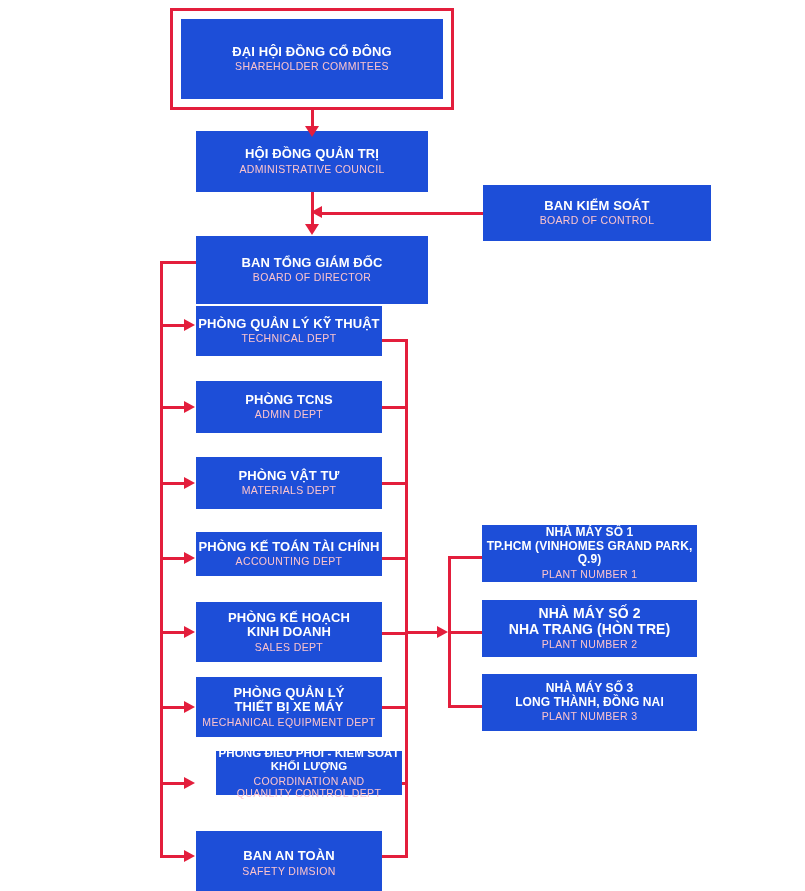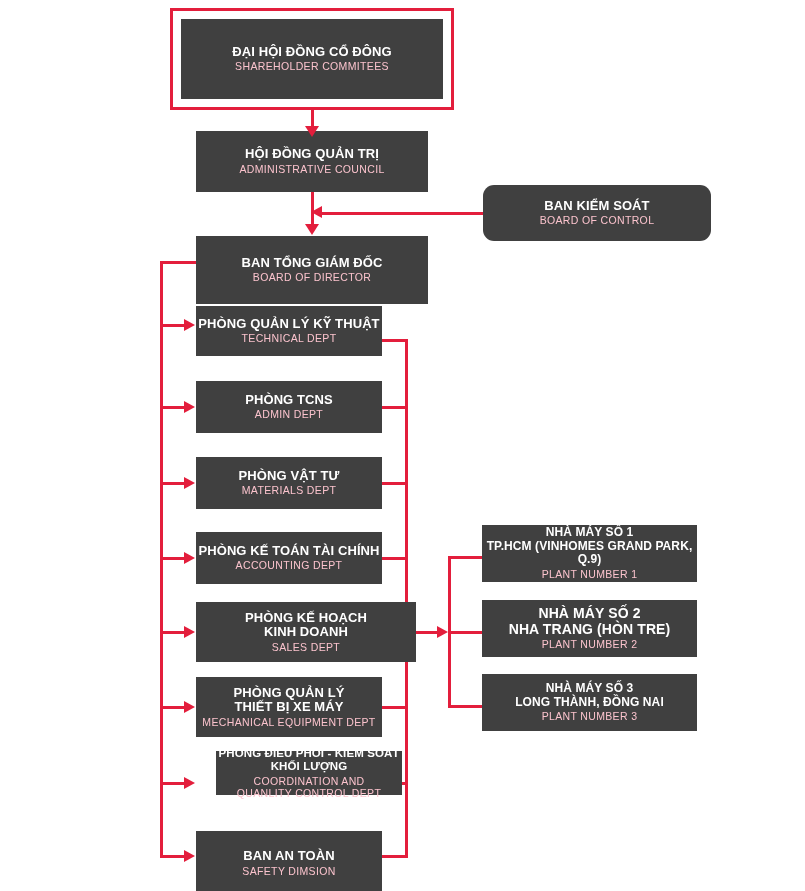--- a/index.html
+++ b/index.html
@@ -13,21 +13,21 @@
   #chart-root {
     position: relative;
     width: 805px;
     height: 891px;
     background: #ffffff;
     overflow: hidden;
   }
   
   .box {
     position: absolute;
-    background: #404040;
+    background: #1d4ed8;
     color: #ffffff;
     display: flex;
     flex-direction: column;
     align-items: center;
     justify-content: center;
     text-align: center;
     box-sizing: border-box;
     line-height: 1.12;
     z-index: 3;
   }
@@ -103,21 +103,21 @@
   <div class="arrow down" style="left:305px; top:126px;"></div>
 
   <div class="box" style="left:196px; top:131px; width:232px; height:61px;">
     <div class="vn">HỘI ĐỒNG QUẢN TRỊ</div>
     <div class="en">ADMINISTRATIVE COUNCIL</div>
   </div>
 
   <div class="ln v" style="left:311px; top:192px; height:36px;"></div>
   <div class="arrow down" style="left:305px; top:224px;"></div>
 
-  <div class="box" style="left:483px; top:185px; width:228px; height:56px;border-radius:11px;">
+  <div class="box" style="left:483px; top:185px; width:228px; height:56px;">
     <div class="vn">BAN KIỂM SOÁT</div>
     <div class="en">BOARD OF CONTROL</div>
   </div>
 
   <div class="ln h" style="left:322px; top:212px; width:162px;"></div>
   <div class="arrow left" style="left:311px; top:206px;"></div>
 
   <div class="box" style="left:196px; top:236px; width:232px; height:68px;">
     <div class="vn">BAN TỔNG GIÁM ĐỐC</div>
     <div class="en">BOARD OF DIRECTOR</div>
@@ -158,26 +158,26 @@
   <div class="box" style="left:196px; top:381px; width:186px; height:52px;">
     <div class="vn">PHÒNG TCNS</div>
     <div class="en">ADMIN DEPT</div>
   </div>
 
   <div class="box" style="left:196px; top:457px; width:186px; height:52px;">
     <div class="vn">PHÒNG VẬT TƯ</div>
     <div class="en">MATERIALS DEPT</div>
   </div>
 
-  <div class="box" style="left:196px; top:532px; width:186px; height:52px;">
+  <div class="box" style="left:196px; top:532px; width:186px; height:44px;">
     <div class="vn">PHÒNG KẾ TOÁN TÀI CHÍNH</div>
     <div class="en">ACCOUNTING DEPT</div>
   </div>
 
-  <div class="box" style="left:196px; top:602px; width:220px; height:60px;">
+  <div class="box" style="left:196px; top:602px; width:186px; height:60px;">
     <div class="vn wrap">PHÒNG KẾ HOẠCH<br>KINH DOANH</div>
     <div class="en">SALES DEPT</div>
   </div>
 
   <div class="box" style="left:196px; top:677px; width:186px; height:60px;">
     <div class="vn wrap">PHÒNG QUẢN LÝ<br>THIẾT BỊ XE MÁY</div>
     <div class="en">MECHANICAL EQUIPMENT DEPT</div>
   </div>
 
   <div class="box" style="left:196px; top:751px; width:186px; height:44px;margin-left:20px;">

